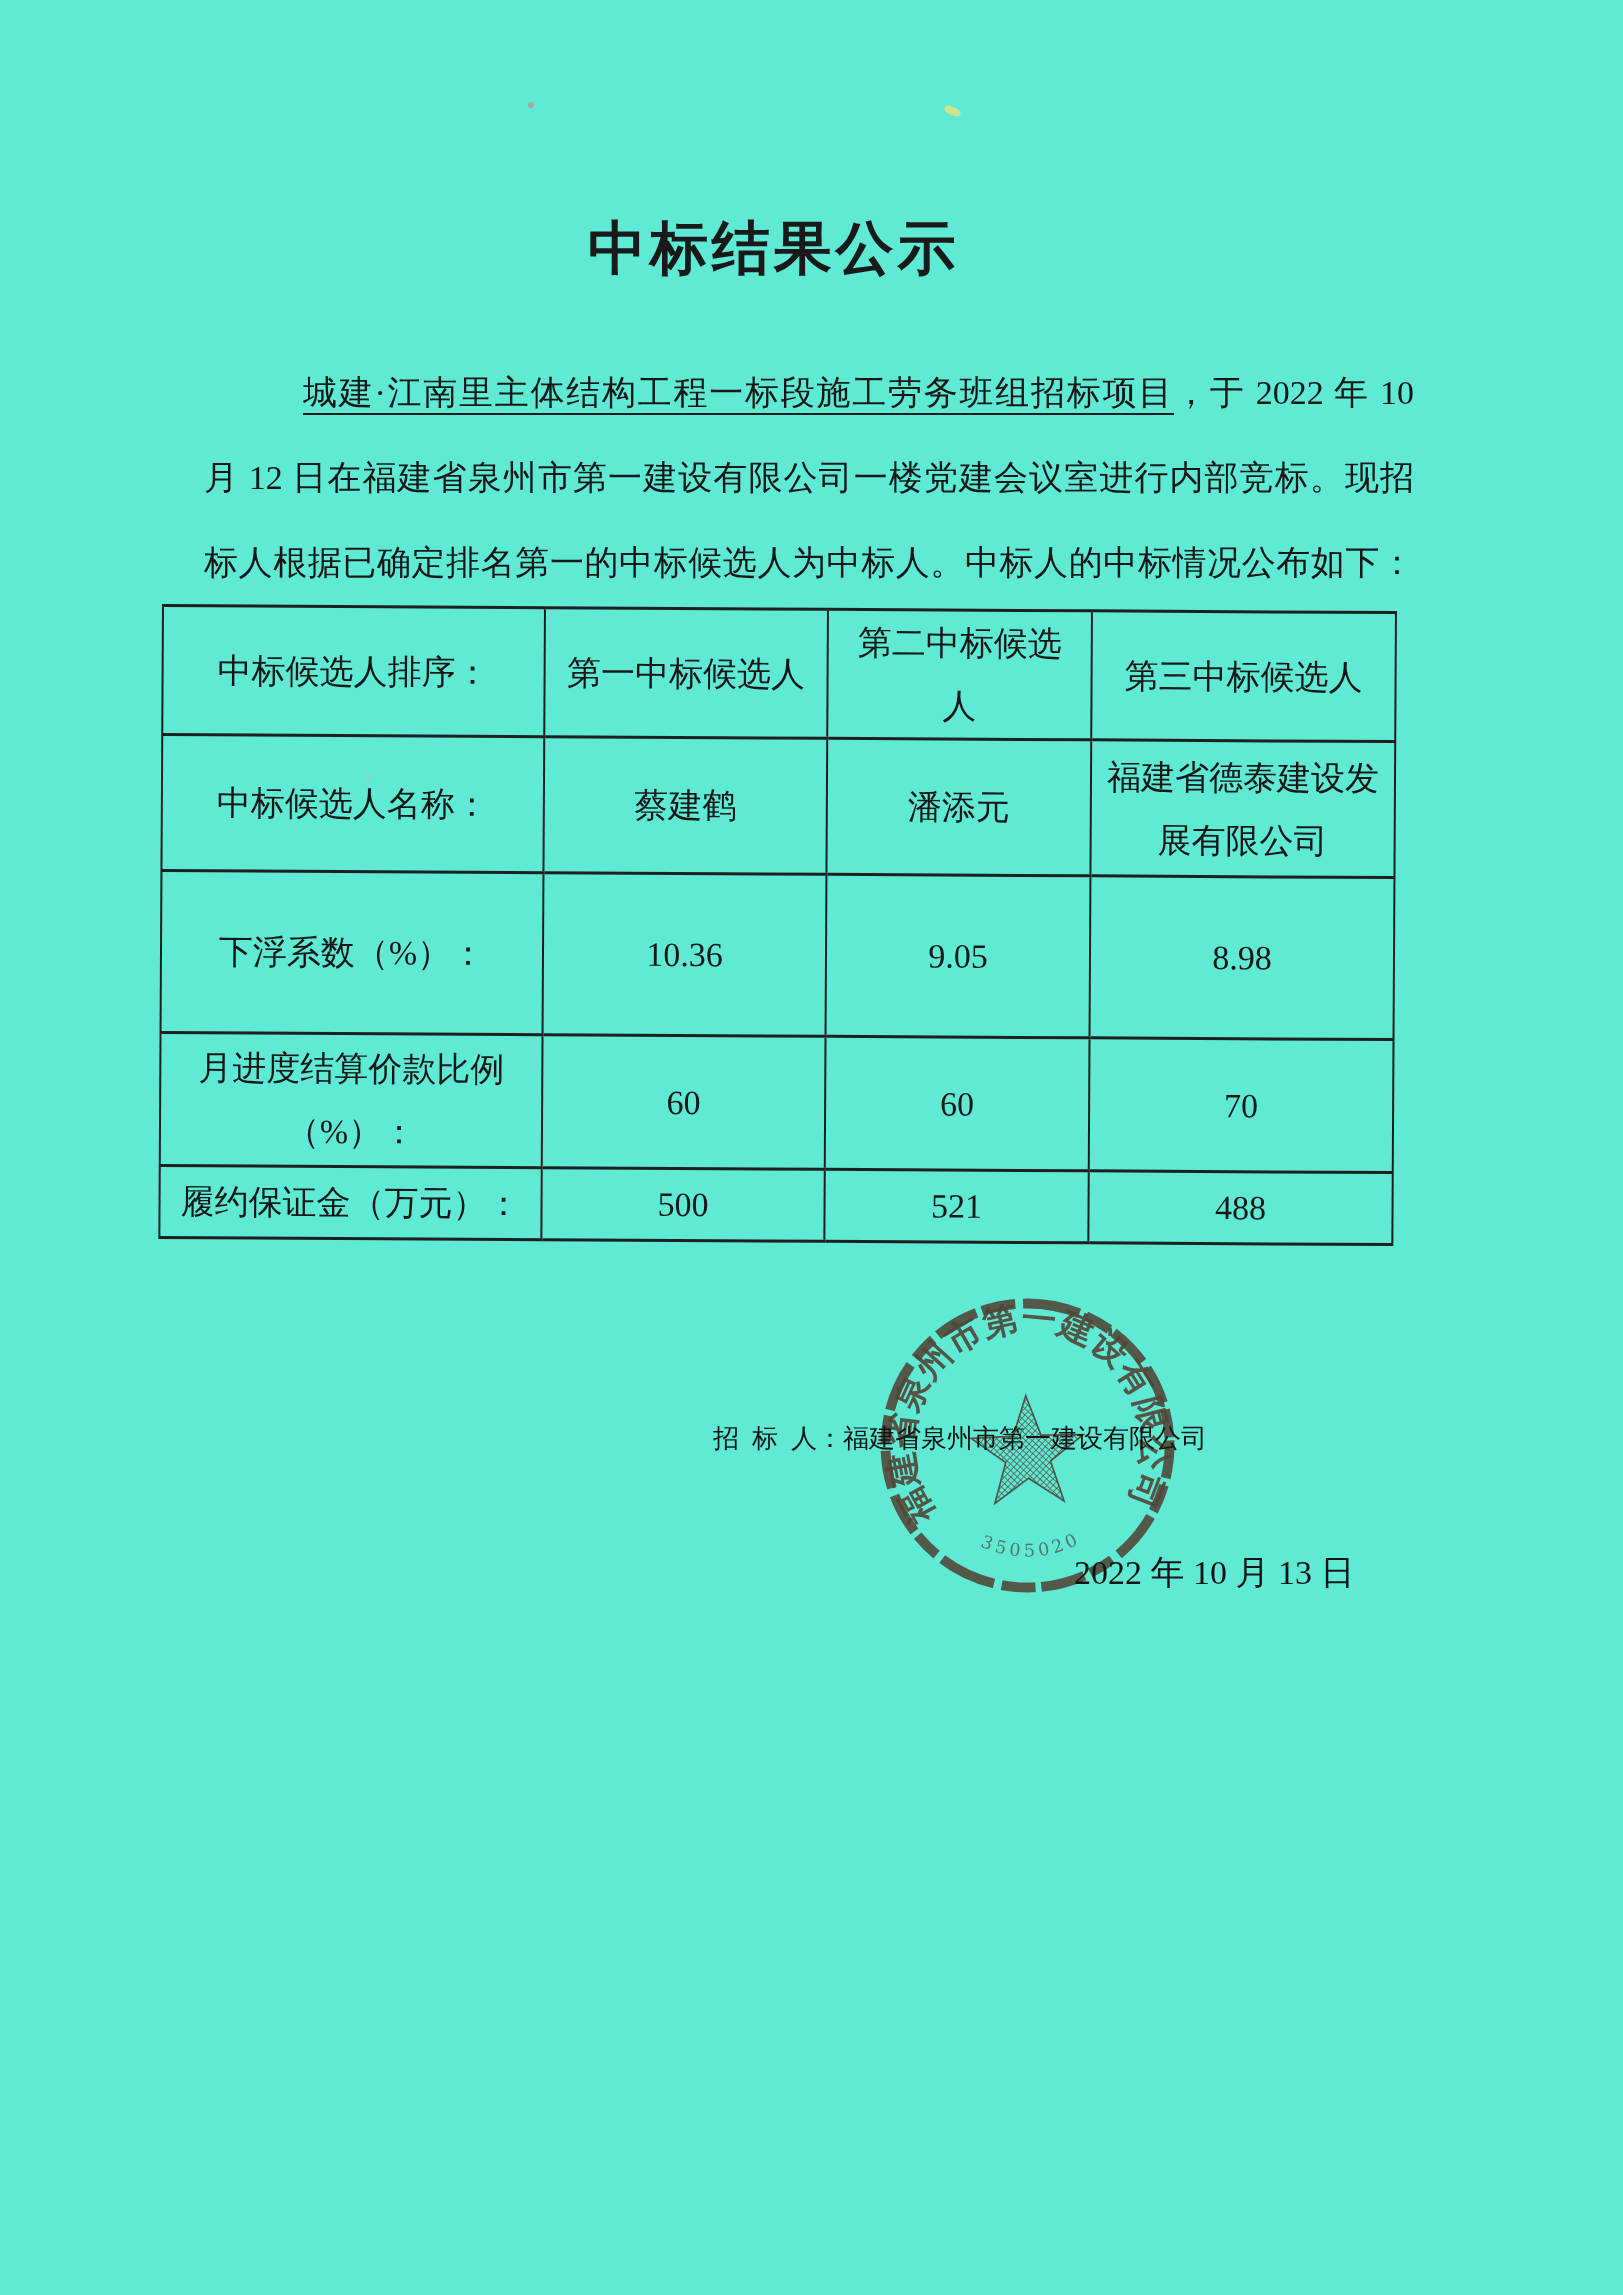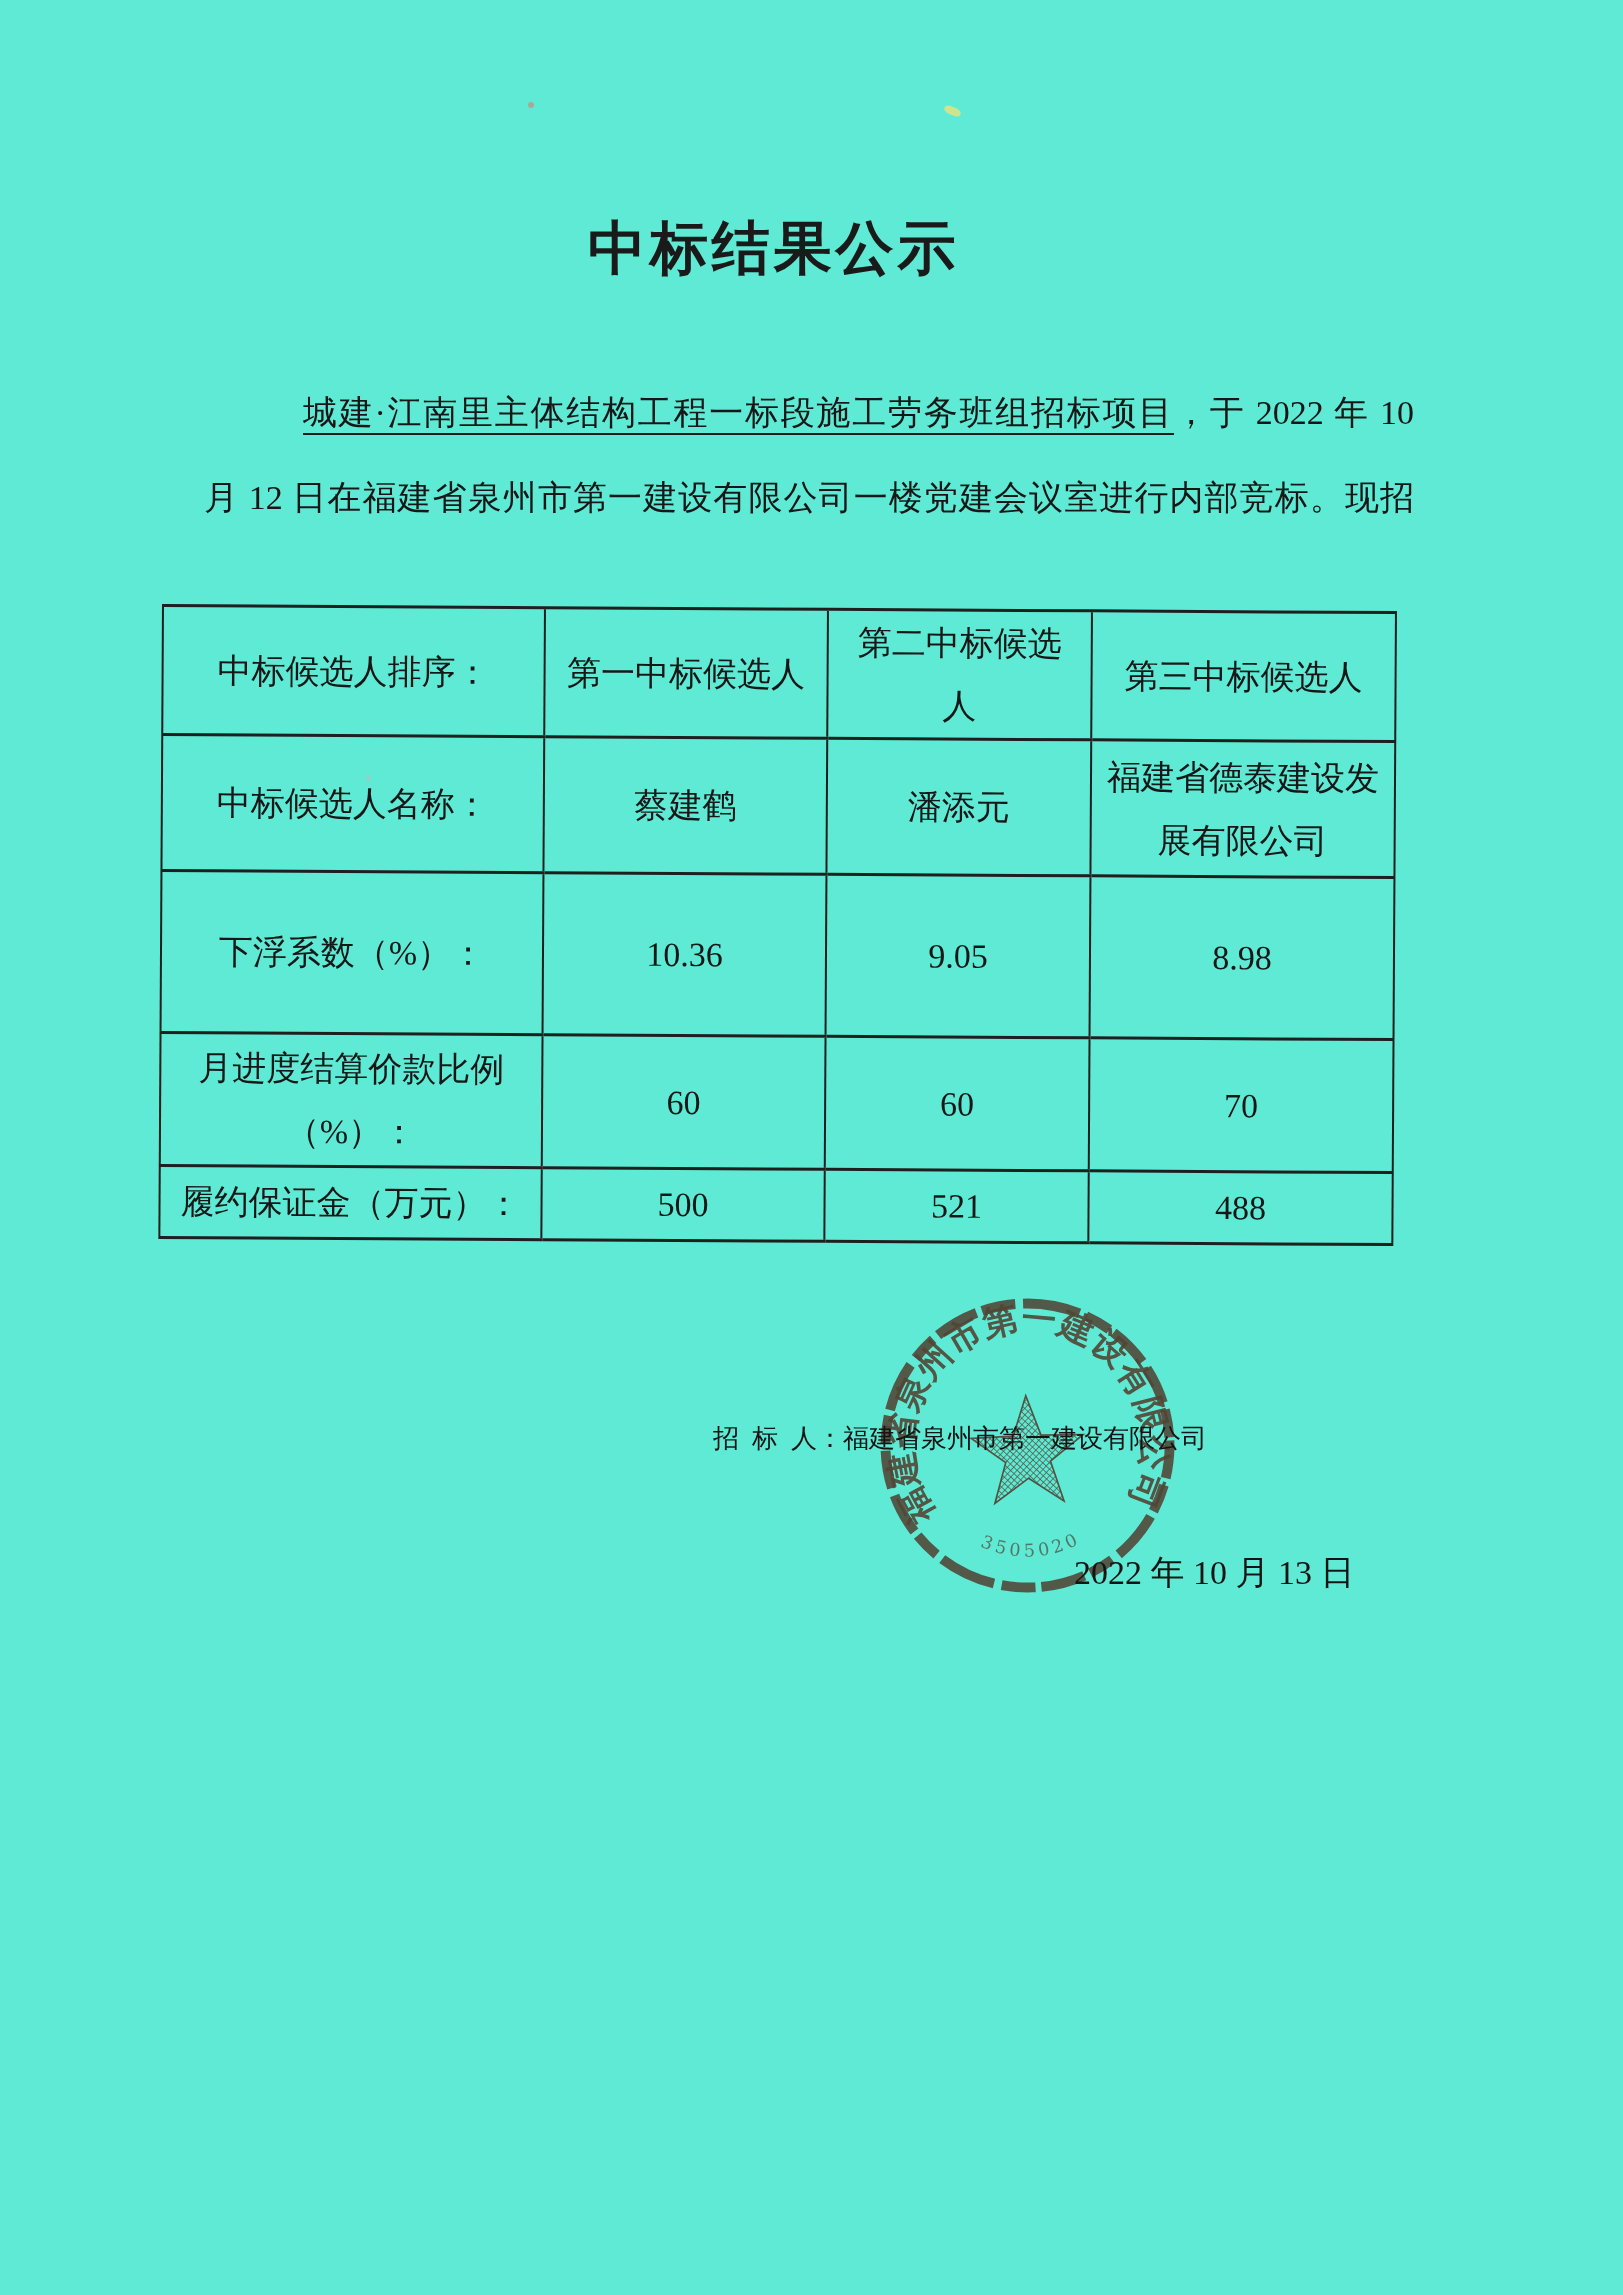--- a/index.html
+++ b/index.html
@@ -27,21 +27,21 @@
     letter-spacing: 3.9px;
     line-height: 1.1;
     color: #1a1a1a;
     white-space: pre;
   }
 
   
   .intro {
     position: absolute;
     left: 204px;
-    top: 370px;
+    top: 350px;
     width: 1210px;
     font-size: 34px;
     line-height: 85px;
     color: #171717;
   }
   .intro .pline {
     text-align: justify;
     text-align-last: justify;
     white-space: nowrap;
   }
@@ -144,20 +144,21 @@
 </head>
 <body>
 
 <div class="page">
 
   <div class="doc-title">中标结果公示</div>
 
   <div class="intro">
     <div class="pline first"><span class="underlined">城建·江南里主体结构工程一标段施工劳务班组招标项目</span><span>，于 2022 年 10</span></div>
     <div class="pline">月 12 日在福建省泉州市第一建设有限公司一楼党建会议室进行内部竞标。现招</div>
+    <div class="pline">标人根据已确定排名第一的中标候选人为中标人。中标人的中标情况公布如下：</div>
   </div>
 
   <div class="table-wrap">
     <table class="bid-table">
       <colgroup>
         <col style="width:382px">
         <col style="width:283px">
         <col style="width:264px">
         <col style="width:304px">
       </colgroup>

